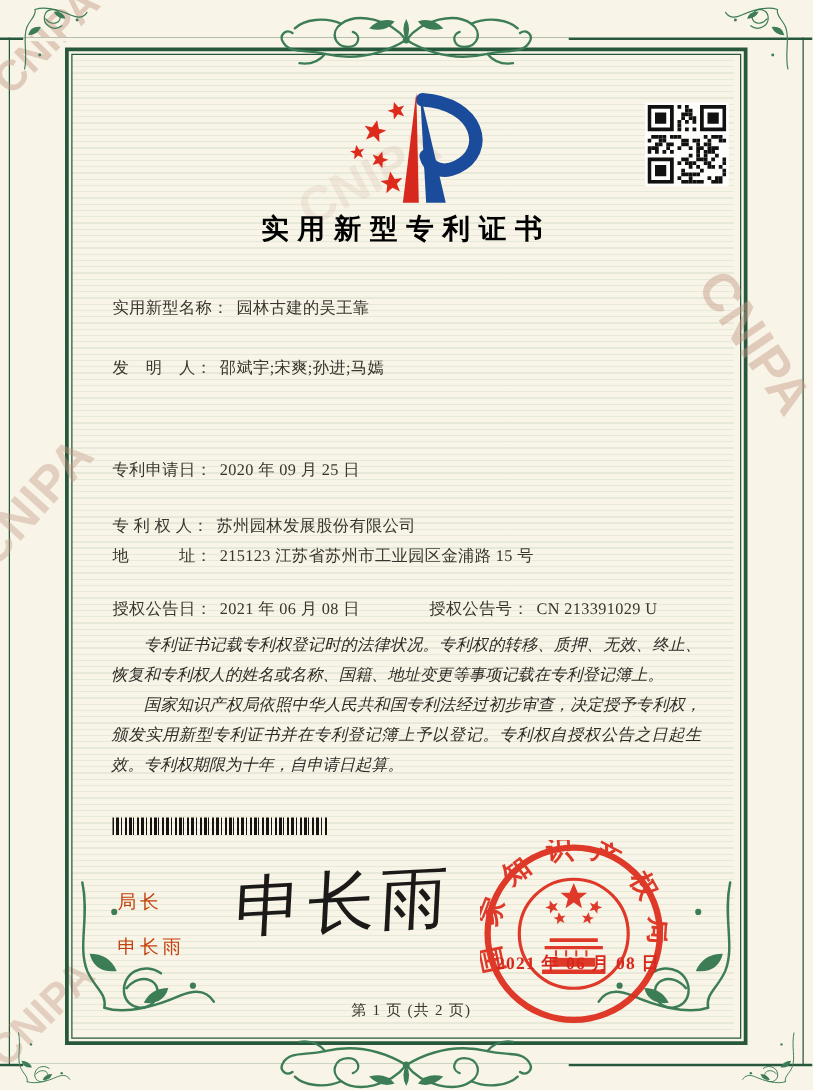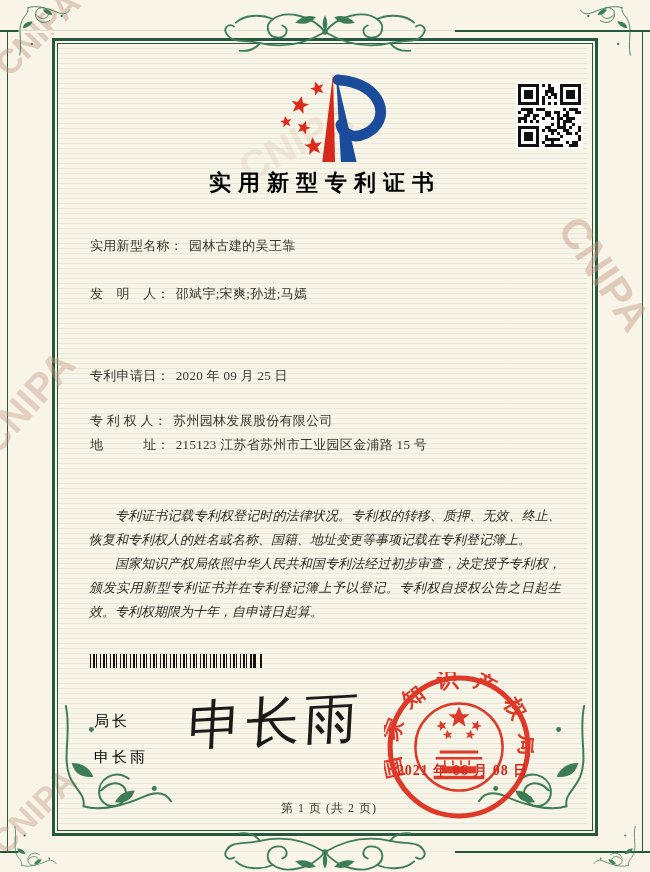--- a/index.html
+++ b/index.html
@@ -37,21 +37,21 @@
   .body-text{position:absolute;left:89px;top:504px;width:472px;
      font-size:13px;line-height:24px;text-align:justify;color:#2e2a26;
      font-style:italic;}
   .body-text p{margin:0;text-indent:2em;}
   .barcode{position:absolute;left:90px;top:654px;width:172px;height:14px;
     background:repeating-linear-gradient(90deg,
       #16120f 0px,#16120f 1.5px,transparent 1.5px,transparent 3px,
       #16120f 3px,#16120f 5.5px,transparent 5.5px,transparent 6.5px,
       #16120f 6.5px,#16120f 7.5px,transparent 7.5px,transparent 10px);}
   .signer{position:absolute;left:94px;font-family:Liberation Serif, serif;
-          font-size:15px;letter-spacing:3px;color:#000000;}
+          font-size:15px;letter-spacing:3px;color:#c2410c;}
   .signature{position:absolute;left:188px;top:686px;width:180px;
      font-size:54px;color:#1c1a18;transform:rotate(-3deg) skewX(-6deg);
      letter-spacing:4px;white-space:nowrap;}
   .seal{position:absolute;left:384px;top:672px;width:150px;height:150px;z-index:5;opacity:.92;}
   .seal-date{position:absolute;left:390px;top:762px;width:145px;text-align:center;z-index:6;
      font-size:14px;font-weight:bold;color:#d6281c;letter-spacing:1px;white-space:nowrap;}
   .footer{position:absolute;left:4px;top:800px;width:100%;text-align:center;
      font-size:12px;color:#38342e;letter-spacing:1px;}
   .red{fill:#dd2a1a;}
   .red-stroke{stroke:#dd2a1a;fill:none;}
@@ -281,20 +281,24 @@
   </div>
   <div class="row" style="top:367px;">
     <span class="lbl">专利申请日：</span><span class="val">2020 年 09 月 25 日</span>
   </div>
   <div class="row" style="top:412px;">
     <span class="lbl">专 利 权 人：</span><span class="val">苏州园林发展股份有限公司</span>
   </div>
   <div class="row" style="top:436px;">
     <span class="lbl">地　　　址：</span><span class="val">215123 江苏省苏州市工业园区金浦路 15 号</span>
   </div>
+  <div class="row" style="top:478px;">
+    <span class="lbl">授权公告日：</span><span class="val">2021 年 06 月 08 日</span>
+    <span class="lbl grant-gap">授权公告号：</span><span class="val">CN 213391029 U</span>
+  </div>
 
   <div class="body-text">
     <p>专利证书记载专利权登记时的法律状况。专利权的转移、质押、无效、终止、恢复和专利权人的姓名或名称、国籍、地址变更等事项记载在专利登记簿上。</p>
     <p>国家知识产权局依照中华人民共和国专利法经过初步审查，决定授予专利权，颁发实用新型专利证书并在专利登记簿上予以登记。专利权自授权公告之日起生效。专利权期限为十年，自申请日起算。</p>
   </div>
 
   <div class="barcode"></div>
 
   <div class="signer" style="top:712px;">局长</div>
   <div class="signer" style="top:748px;">申长雨</div>

